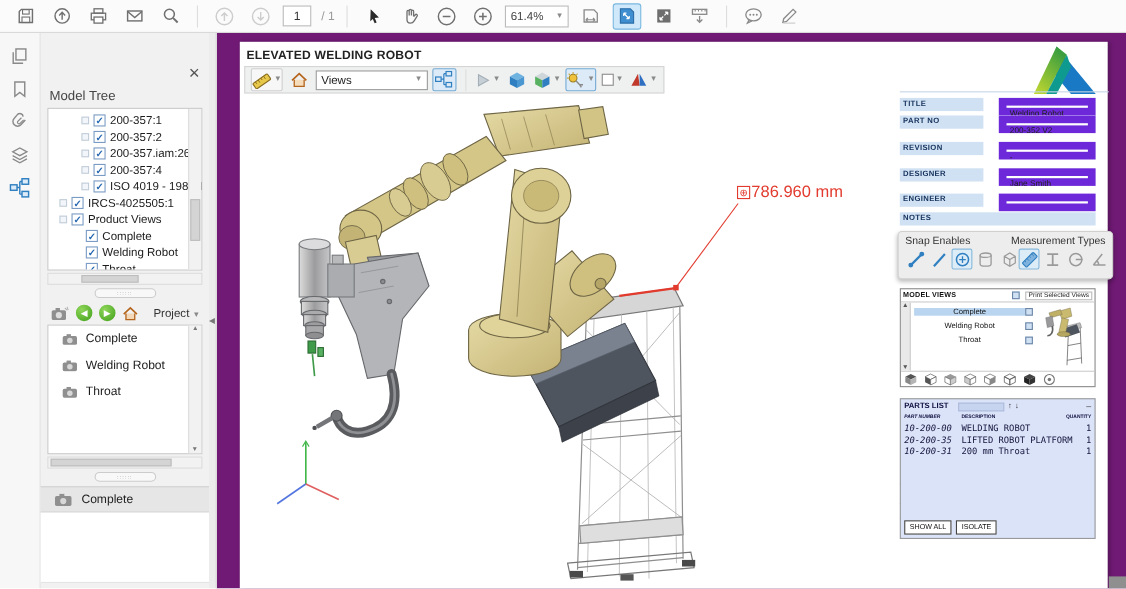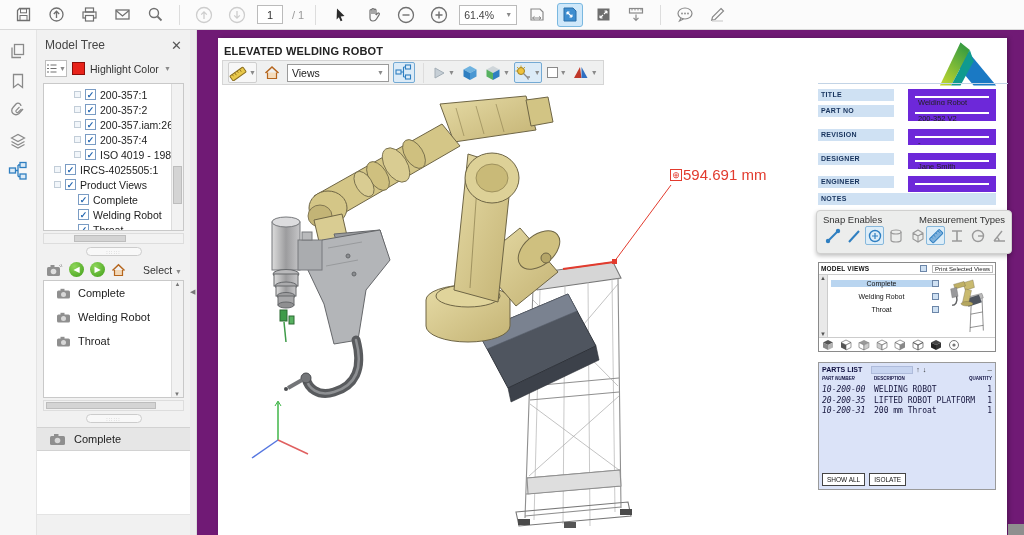--- a/index.html
+++ b/index.html
@@ -21,21 +21,21 @@
   
   .leftstrip { position:absolute; left:0; top:30px; width:36px; height:505px; background:#f7f7f7; z-index:20; }
   .rail-ic { width:36px; height:30px; display:flex; align-items:center; justify-content:center; }
   .panelcol { position:absolute; left:36px; top:30px; width:154px; height:505px; background:#f1f1f1;
               border-left:1px solid #e4e4e4; z-index:20; }
   .collapse-strip { position:absolute; left:190px; top:30px; width:7px; height:505px; background:#ececec;
                     border-right:1px solid #dadada; z-index:20; }
   .collapse-arrow { position:absolute; left:0; top:258px; font-size:7px; color:#777; }
 
   .mt-header { display:flex; align-items:center; justify-content:space-between; padding:8px 8px 4px 8px; }
-  .mt-title { font-size:12px; color:#454545; }
+  .mt-title { font-size:12px; color:#454545;margin-top:42px; }
   .x-close { font-size:13px; color:#555; line-height:1; }
   .mt-toolbar { display:flex; align-items:center; gap:5px; padding:4px 8px 6px 8px; }
   .list-ic-box { width:22px; height:17px; border:1px solid #bdbdbd; background:#fff; display:flex; align-items:center; justify-content:center; gap:2px; }
   .red-swatch { width:13px; height:13px; background:#e8231a; border:1px solid #8e0e09; }
   .hc-label { font-size:10.5px; color:#333; }
 
   .tree-box { margin:0 6px; height:148px; background:#fff; border:1px solid #c9c9c9; position:relative; overflow:hidden; }
   .tree-scroll { position:absolute; left:0; top:0; right:12px; bottom:0; padding-top:3px; }
   .trow { display:flex; align-items:center; gap:4px; height:15px; white-space:nowrap; }
   .trow .tlabel { font-size:10.5px; color:#1c1c1c; }
@@ -293,31 +293,20 @@
           <path d="M7.5,9.5 h2.5 M10,4 v11.5 M10,4 h2 M10,15.5 h2" fill="none" stroke="#2f7fc1" stroke-width="1.3"></path>
         </svg>
     </div>
   </div>
 
   <div class="panelcol">
     <div class="mt-header">
       <span class="mt-title">Model Tree</span>
       <span class="x-close">✕</span>
     </div>
-    <div class="mt-toolbar">
-      <div class="list-ic-box">
-        <svg width="11" height="11">
-            <path d="M1,2 h2 M4.5,2 h6 M1,5.5 h2 M4.5,5.5 h6 M1,9 h2 M4.5,9 h6" stroke="#707070" stroke-width="1.2"></path>
-          </svg>
-        <span class="caret">▼</span>
-      </div>
-      <div class="red-swatch"></div>
-      <span class="hc-label">Highlight Color</span>
-      <span class="caret">▼</span>
-    </div>
 
     <div class="tree-box">
       <div class="tree-scroll">
         <div class="trow lvl2">
             <span class="texp"></span>
             <span class="tchk">✓</span>
             <span class="tlabel">200-357:1</span>
           </div>
         <div class="trow lvl2">
             <span class="texp"></span>
@@ -377,21 +366,21 @@
           <rect x="5.5" y="2" width="4" height="3" fill="#8f8f8f"></rect>
           <circle cx="8.5" cy="8.5" r="2.8" fill="#dedede"></circle>
           <path d="M14,2 l2,2 M16,1 l1,3" stroke="#b5b5b5" stroke-width="1"></path>
         </svg>
       <div class="greenbtn">◀</div>
       <div class="greenbtn">▶</div>
       <svg width="15" height="14">
           <path d="M1.5,7.5 L7.5,1.8 L13.5,7.5" fill="none" stroke="#b5651d" stroke-width="1.5"></path>
           <path d="M3.5,7 v5.5 h8 V7" fill="#f2d8b8" stroke="#b5651d" stroke-width="1.2"></path>
         </svg>
-      <span class="opt-label"><span>Select</span> <span class="caret">▼</span></span>
+      <span class="opt-label"><span>Project</span> <span class="caret">▼</span></span>
     </div>
 
     <div class="views-box">
       <div class="vitem">
         <svg width="15" height="11">
             <rect x="1" y="2.5" width="13" height="8" rx="1.5" fill="#8f8f8f"></rect>
             <rect x="4.5" y="0.8" width="4" height="2.5" fill="#8f8f8f"></rect>
             <circle cx="7.5" cy="6.5" r="2.5" fill="#d8d8d8"></circle>
           </svg>
         <span>Complete</span>
@@ -613,21 +602,21 @@
         <g stroke-width="1.5" fill="none">
           <path d="M50,352 L50,314" stroke="#41b649"></path>
             <path d="M47,318 L50,313 L53,318" stroke="#41b649" stroke-width="1"></path>
           <path d="M50,352 L24,370" stroke="#5576e0"></path>
           <path d="M50,352 L80,366" stroke="#e06060"></path>
         </g>
       </svg>
 
       <div class="measure-label">
         <div class="measure-glyph">⊕</div>
-        <span class="measure-text">594.691 mm</span>
+        <span class="measure-text">786.960 mm</span>
       </div>
 
       <div class="form-topline"></div>
       <div class="f-label" style="top:51px">TITLE</div>
       <div class="f-value" style="top:51px">Welding Robot Project</div>
       <div class="f-label" style="top:67px">PART NO</div>
       <div class="f-value" style="top:67px">200-352 V2</div>
       <div class="f-label" style="top:91px">REVISION</div>
       <div class="f-value" style="top:91px">-</div>
       <div class="f-label" style="top:115px">DESIGNER</div>

